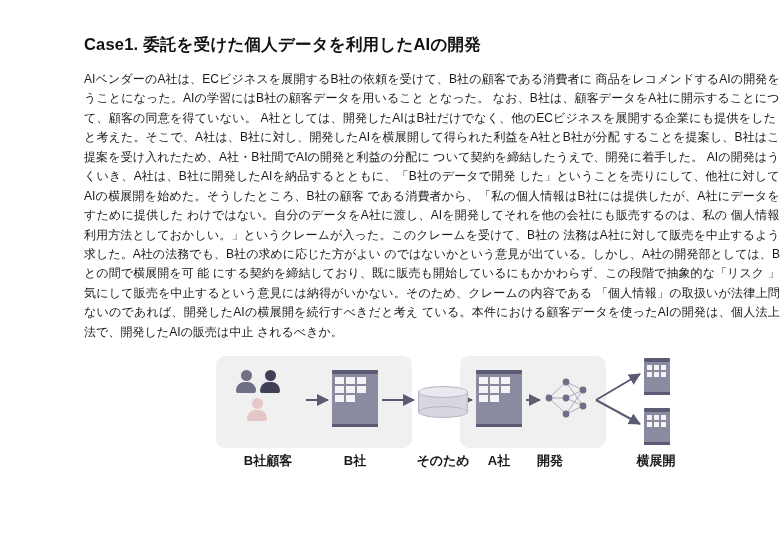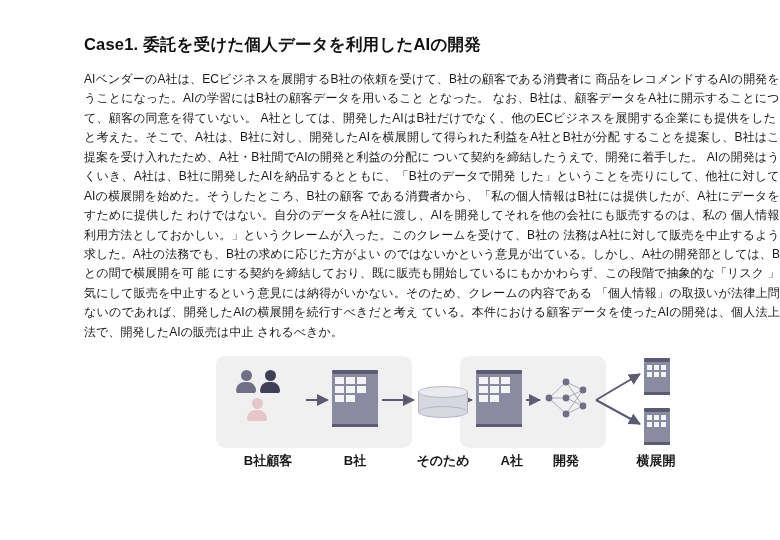--- a/index.html
+++ b/index.html
@@ -357,18 +357,18 @@
         <div class="win"></div>
         <div class="win"></div>
         <div class="win"></div>
       </div>
       <div class="bldg-base"></div>
     </div>
 
     <div class="caption" style="left:146px; top:96px; width:68px;">B社顧客</div>
     <div class="caption" style="left:243px; top:96px; width:48px;">B社</div>
     <div class="caption" style="left:314px; top:96px; width:82px;">そのため</div>
-    <div class="caption" style="left:387px; top:96px; width:48px;text-align:right;">A社</div>
-    <div class="caption" style="left:452px; top:96px; width:52px;">開発</div>
+    <div class="caption" style="left:387px; top:96px; width:48px;">A社</div>
+    <div class="caption" style="left:436px; top:96px; width:52px;">開発</div>
     <div class="caption" style="left:536px; top:96px; width:64px;">横展開</div>
 
   </div>
 </div>
 
 </body></html>

